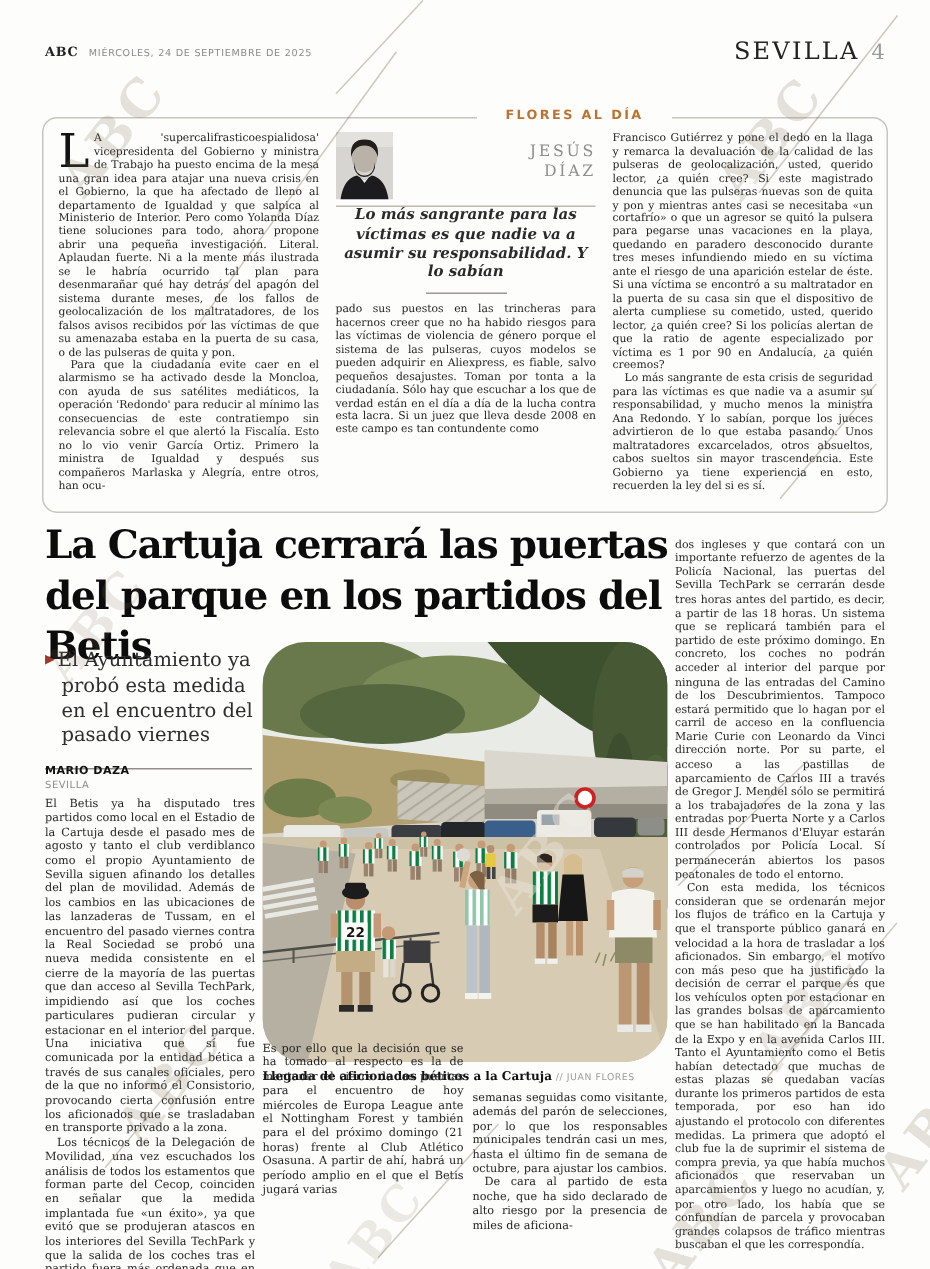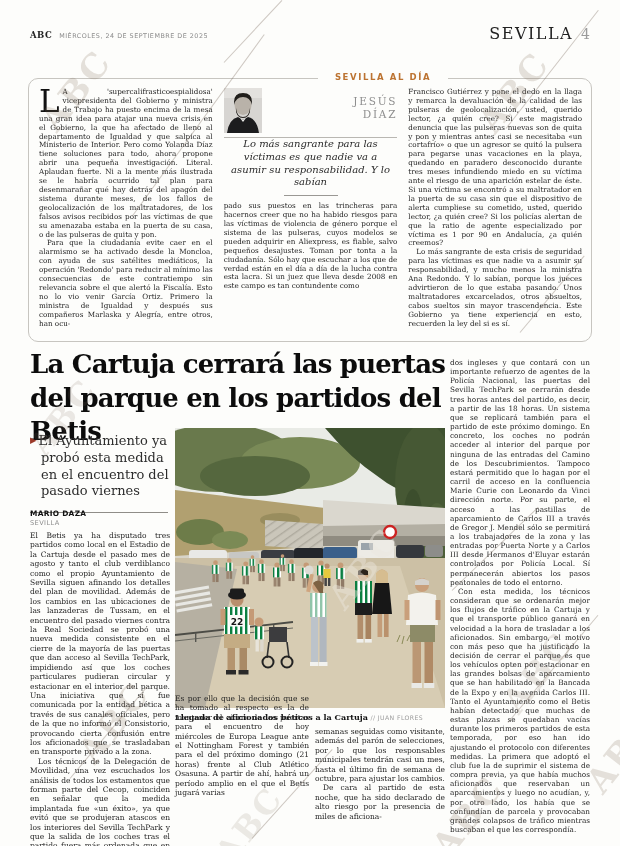--- a/index.html
+++ b/index.html
@@ -21,42 +21,42 @@
   .op-cols{display:flex;gap:11px;padding:9px 9px 6px 10px;}
   .op-col{width:176px;}
   .op-body{font-size:7.2px;line-height:8.9px;text-align:justify;color:#222;}
   .op-body p{margin:0;}
   .dropcap{float:left;font-size:31px;line-height:25px;padding:1px 3px 0 0;color:#111;}
   .author-row{display:flex;align-items:flex-start;}
   .author-photo{width:38px;height:45px;flex:0 0 auto;}
   .author-name{flex:1;text-align:right;color:#8e8e8e;font-size:10.5px;letter-spacing:1.8px;line-height:12.5px;padding-top:7px;}
   .op-rule{border:0;border-top:1px solid #b9b7b2;margin:4px 0 0 0;}
   .op-title{font-weight:bold;font-size:19.5px;line-height:22px;text-align:center;color:#101010;margin:7px 0 6px 0;letter-spacing:-.2px;}
-  .op-deck{font-style:italic;font-weight:normal;font-size:10px;line-height:12.8px;text-align:center;color:#2a2a2a;margin:0 2px;}
+  .op-deck{font-style:italic;font-weight:bold;font-size:10px;line-height:12.8px;text-align:center;color:#2a2a2a;margin:0 2px;}
   .mini-rule{width:54px;border:0;border-top:1px solid #9a9894;margin:6px auto 6px auto;}
   .indent{text-indent:8px;}
   
   .headline{position:absolute;left:30px;top:348px;width:432px;font-weight:bold;font-size:26px;
             line-height:33.5px;letter-spacing:-.8px;color:#0c0c0c;}
   .standfirst{position:absolute;left:30px;top:432px;width:136px;font-size:13px;line-height:16.8px;
               color:#2d2d2d;padding-left:11px;text-indent:-11px;}
   .sf-arrow{color:#9c3a2a;font-size:8.5px;vertical-align:2px;padding-right:2px;}
   .by-rule{position:absolute;left:30px;top:504px;width:138px;border:0;border-top:1px solid #8f8d88;}
   .byline{position:absolute;left:30px;top:509px;width:138px;font-family:"DejaVu Sans","Liberation Sans",sans-serif;}
   .by-name{font-size:7.4px;font-weight:bold;color:#111;letter-spacing:.3px;}
   .by-place{font-size:6.6px;color:#8d8d8d;letter-spacing:.4px;margin-top:1px;}
   .news-body{font-size:7.5px;line-height:9.4px;text-align:justify;color:#1f1f1f;}
   .news-body p{margin:0;}
   .colA{position:absolute;left:30px;top:531px;width:140px;}
   .colB{position:absolute;left:175px;top:694px;width:134px;}
   .colC{position:absolute;left:315px;top:727px;width:130px;}
   .colD{position:absolute;left:450px;top:358px;width:140px;height:482px;overflow:hidden;}
   .colD .news-body{font-size:7.3px;line-height:9.15px;}
   
-  .photo{position:absolute;left:175px;top:428px;width:270px;height:280px;overflow:hidden;background:#d8d4c8;}
+  .photo{position:absolute;left:175px;top:428px;width:270px;height:280px;overflow:hidden;background:#d8d4c8;border-radius:29px;}
   .caption{position:absolute;left:175px;top:712px;width:270px;font-size:8px;color:#111;}
   .cap-bold{font-weight:bold;}
   .cap-credit{font-family:"DejaVu Sans","Liberation Sans",sans-serif;font-size:6.2px;color:#9c9c9c;letter-spacing:.4px;}
   
   .wm{position:absolute;font-family:"DejaVu Serif","Liberation Serif",serif;font-weight:bold;
       color:rgba(128,110,92,.20);transform:rotate(-52deg);letter-spacing:3px;z-index:6;pointer-events:none;}
   .wline{position:absolute;height:1px;background:rgba(115,98,82,.34);transform-origin:left center;z-index:6;pointer-events:none;}
 </style>
 </head>
 <body>
@@ -65,21 +65,21 @@
 
   <div class="hdr-left">
     <span class="hdr-brand">ABC</span>
     <span class="hdr-date">MIÉRCOLES, 24 DE SEPTIEMBRE DE 2025</span>
   </div>
   <div class="hdr-right">
     <span class="hdr-section">SEVILLA</span>
     <span class="hdr-page">4</span>
   </div>
 
-  <div class="kicker">SEVILLA AL DÍA</div>
+  <div class="kicker">FLORES AL DÍA</div>
 
   <div class="opinion-box">
     <div class="op-cols">
       <div class="op-col">
         <div class="op-body">
           <p><span class="dropcap">L</span><span>A 'supercalifrasticoespialidosa' vicepresidenta del Gobierno y ministra de Trabajo ha puesto encima de la mesa una gran idea para atajar una nueva crisis en el Gobierno, la que ha afectado de lleno al departamento de Igualdad y que salpica al Ministerio de Interior. Pero como Yolanda Díaz tiene soluciones para todo, ahora propone abrir una pequeña investigación. Literal. Aplaudan fuerte. Ni a la mente más ilustrada se le habría ocurrido tal plan para desenmarañar qué hay detrás del apagón del sistema durante meses, de los fallos de geolocalización de los maltratadores, de los falsos avisos recibidos por las víctimas de que su amenazaba estaba en la puerta de su casa, o de las pulseras de quita y pon.</span></p>
           <p class="indent">Para que la ciudadanía evite caer en el alarmismo se ha activado desde la Moncloa, con ayuda de sus satélites mediáticos, la operación 'Redondo' para reducir al mínimo las consecuencias de este contratiempo sin relevancia sobre el que alertó la Fiscalía. Esto no lo vio venir García Ortiz. Primero la ministra de Igualdad y después sus compañeros Marlaska y Alegría, entre otros, han ocu-</p>
         </div>
       </div>
       <div class="op-col">

